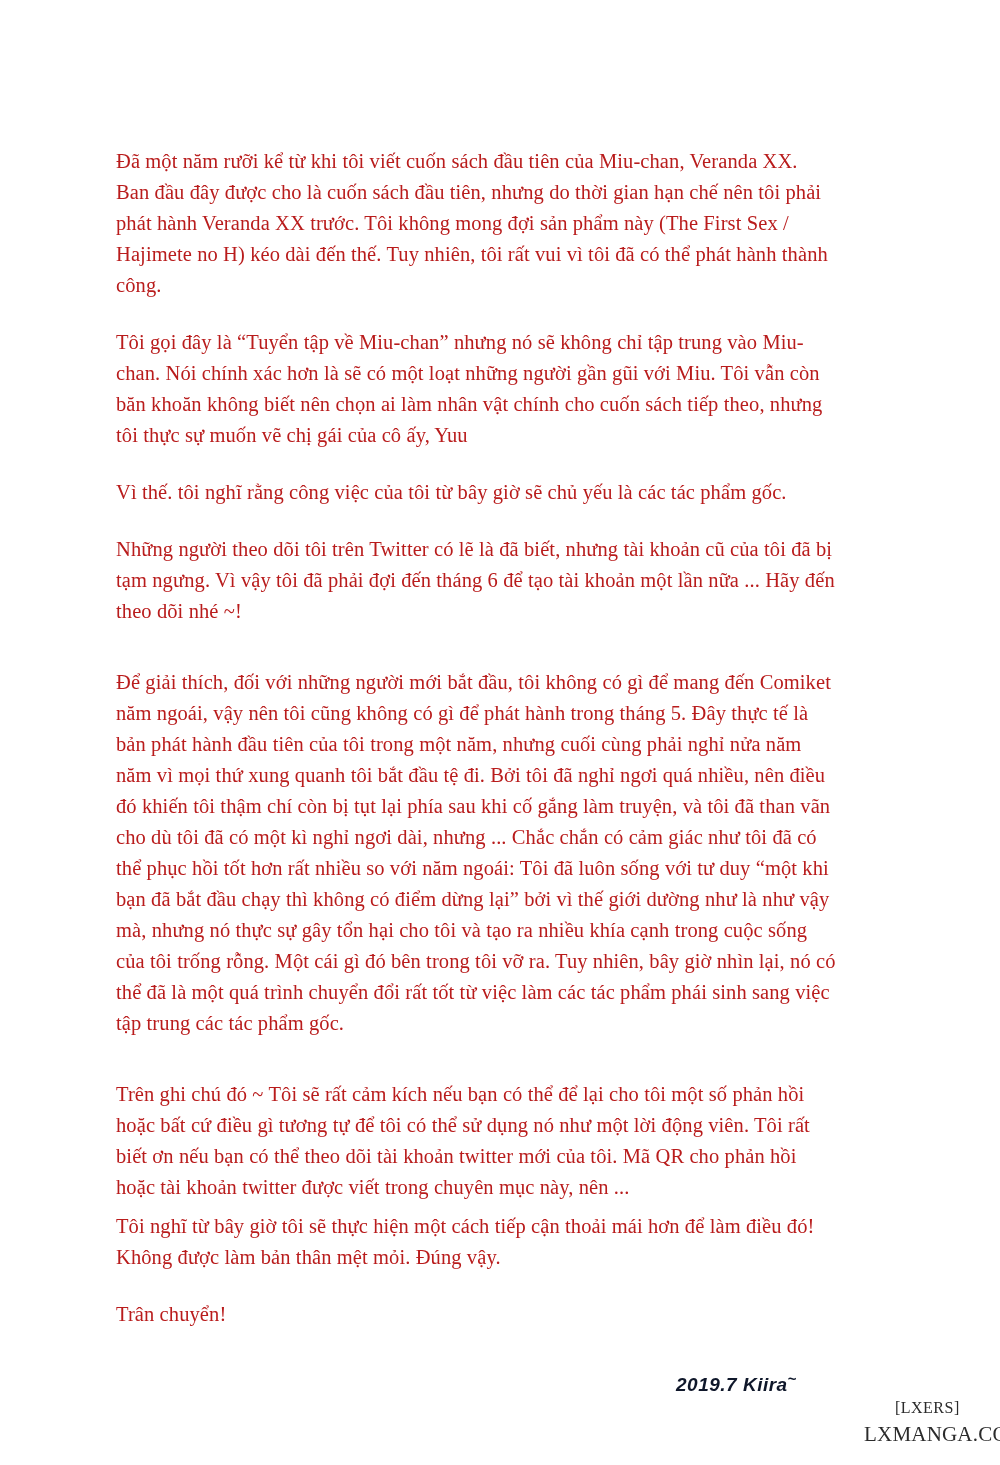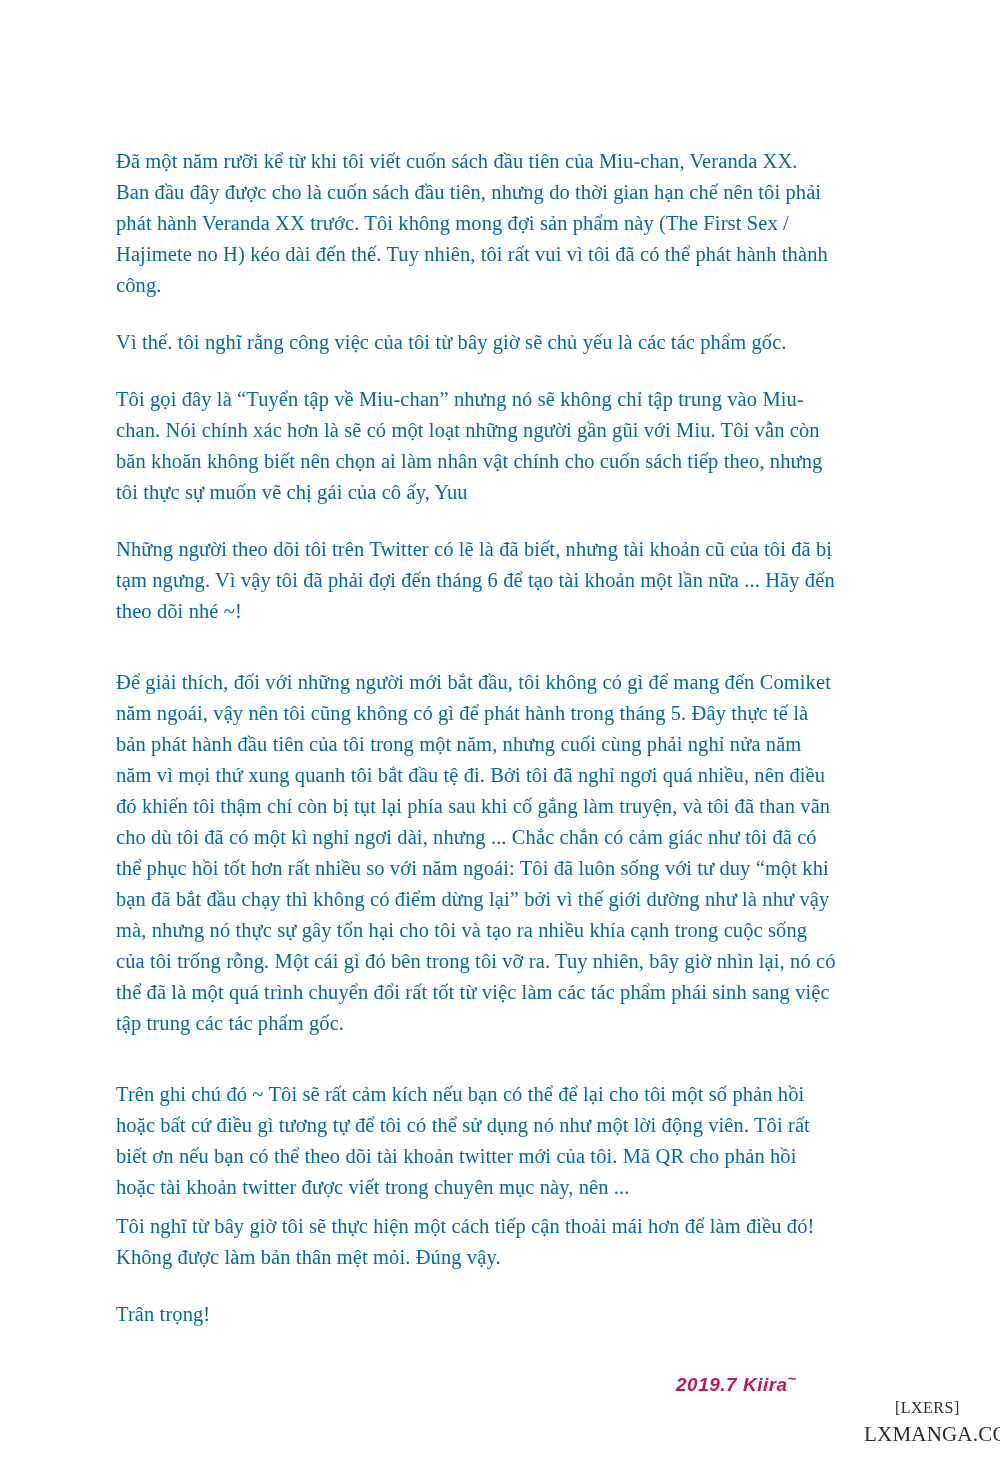--- a/index.html
+++ b/index.html
@@ -32,39 +32,39 @@
     font-size: 21px;
     letter-spacing: 0.3px;
     margin: 0 0 24px 0;
     color: #111111;
   }
   .para {
     font-family: "Liberation Serif", serif;
     font-size: 20.5px;
     line-height: 31px;
     margin: 0 0 26px 0;
-    color: #0369a1;
+    color: #b91c1c;
     text-align: left;
     letter-spacing: 0.1px;
   }
   .para.gap-large {
     margin-bottom: 40px;
   }
   .para.tight {
     margin-bottom: 8px;
   }
   .signature {
     position: absolute;
     left: 676px;
     top: 1370px;
     font-family: "Liberation Sans", sans-serif;
     font-weight: bold;
     font-style: italic;
     font-size: 19px;
-    color: #be185d;
+    color: #0f172a;
     letter-spacing: 0.5px;
   }
   .signature .tilde {
     font-style: normal;
     font-size: 15px;
     vertical-align: super;
   }
   .watermark {
     position: absolute;
     left: 828px;
@@ -88,27 +88,27 @@
   }
 </style>
 </head>
 <body>
 
 <div class="page">
 
   <div class="content">
 
     <p class="para">Đã một năm rưỡi kể từ khi tôi viết cuốn sách đầu tiên của Miu-chan, Veranda XX. Ban đầu đây được cho là cuốn sách đầu tiên, nhưng do thời gian hạn chế nên tôi phải phát hành Veranda XX trước. Tôi không mong đợi sản phẩm này (The First Sex / Hajimete no H) kéo dài đến thế. Tuy nhiên, tôi rất vui vì tôi đã có thể phát hành thành công.</p>
+    <p class="para">Tôi gọi đây là “Tuyển tập về Miu-chan” nhưng nó sẽ không chỉ tập trung vào Miu-chan. Nói chính xác hơn là sẽ có một loạt những người gần gũi với Miu. Tôi vẫn còn băn khoăn không biết nên chọn ai làm nhân vật chính cho cuốn sách tiếp theo, nhưng tôi thực sự muốn vẽ chị gái của cô ấy, Yuu</p>
     <p class="para">Vì thế. tôi nghĩ rằng công việc của tôi từ bây giờ sẽ chủ yếu là các tác phẩm gốc.</p>
-    <p class="para">Tôi gọi đây là “Tuyển tập về Miu-chan” nhưng nó sẽ không chỉ tập trung vào Miu-chan. Nói chính xác hơn là sẽ có một loạt những người gần gũi với Miu. Tôi vẫn còn băn khoăn không biết nên chọn ai làm nhân vật chính cho cuốn sách tiếp theo, nhưng tôi thực sự muốn vẽ chị gái của cô ấy, Yuu</p>
     <p class="para gap-large">Những người theo dõi tôi trên Twitter có lẽ là đã biết, nhưng tài khoản cũ của tôi đã bị tạm ngưng. Vì vậy tôi đã phải đợi đến tháng 6 để tạo tài khoản một lần nữa ... Hãy đến theo dõi nhé ~!</p>
     <p class="para gap-large">Để giải thích, đối với những người mới bắt đầu, tôi không có gì để mang đến Comiket năm ngoái, vậy nên tôi cũng không có gì để phát hành trong tháng 5. Đây thực tế là bản phát hành đầu tiên của tôi trong một năm, nhưng cuối cùng phải nghỉ nửa năm năm vì mọi thứ xung quanh tôi bắt đầu tệ đi. Bởi tôi đã nghỉ ngơi quá nhiều, nên điều đó khiến tôi thậm chí còn bị tụt lại phía sau khi cố gắng làm truyện, và tôi đã than vãn cho dù tôi đã có một kì nghỉ ngơi dài, nhưng ... Chắc chắn có cảm giác như tôi đã có thể phục hồi tốt hơn rất nhiều so với năm ngoái: Tôi đã luôn sống với tư duy “một khi bạn đã bắt đầu chạy thì không có điểm dừng lại” bởi vì thế giới dường như là như vậy mà, nhưng nó thực sự gây tổn hại cho tôi và tạo ra nhiều khía cạnh trong cuộc sống của tôi trống rỗng. Một cái gì đó bên trong tôi vỡ ra. Tuy nhiên, bây giờ nhìn lại, nó có thể đã là một quá trình chuyển đổi rất tốt từ việc làm các tác phẩm phái sinh sang việc tập trung các tác phẩm gốc.</p>
     <p class="para tight">Trên ghi chú đó ~ Tôi sẽ rất cảm kích nếu bạn có thể để lại cho tôi một số phản hồi hoặc bất cứ điều gì tương tự để tôi có thể sử dụng nó như một lời động viên. Tôi rất biết ơn nếu bạn có thể theo dõi tài khoản twitter mới của tôi. Mã QR cho phản hồi hoặc tài khoản twitter được viết trong chuyên mục này, nên ...</p>
     <p class="para">Tôi nghĩ từ bây giờ tôi sẽ thực hiện một cách tiếp cận thoải mái hơn để làm điều đó! Không được làm bản thân mệt mỏi. Đúng vậy.</p>
-    <p class="para">Trân trọng!</p>
+    <p class="para">Trân chuyển!</p>
   </div>
 
   <div class="signature">
     <span>2019.7</span>
     <span>Kiira</span><span class="tilde">~</span>
   </div>
 
   <div class="watermark">
     <div class="wm-tag">[LXERS]</div>
     <div class="wm-domain">LXMANGA.COM</div>

